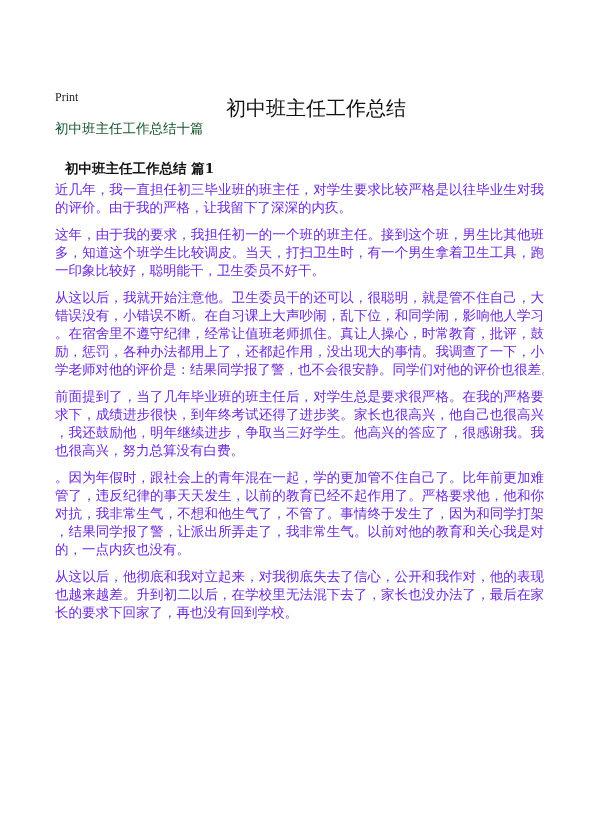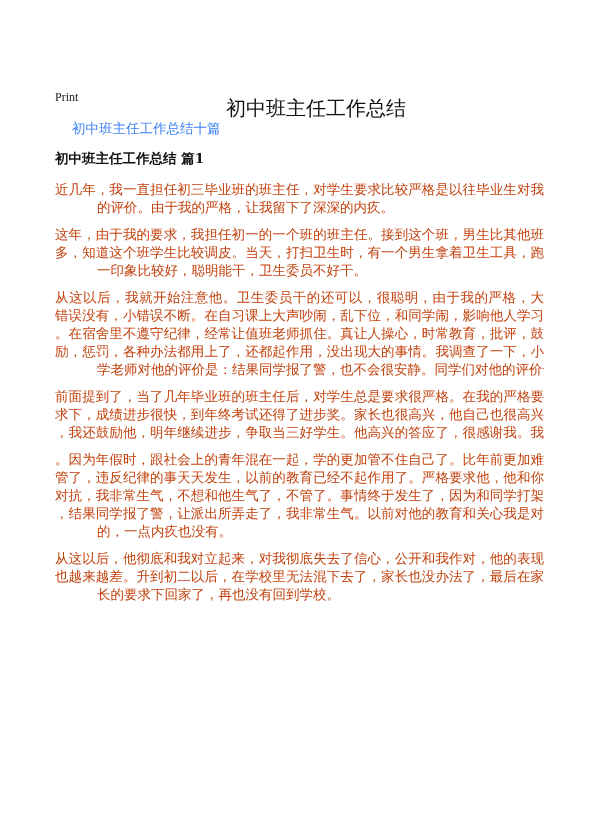--- a/index.html
+++ b/index.html
@@ -34,36 +34,36 @@
       width: 600px;
       text-align: center;
       font-size: 20px;
       line-height: 24px;
       font-weight: normal;
       margin: 16px;
       color: #111;
     }
     .doc-subtitle {
       position: absolute;
-      left: 72px;
+      left: 55px;
       top: 119px;
       font-size: 13.5px;
       line-height: 18px;
-      color: #3b82f6;
+      color: #14532d;
       white-space: nowrap;
     }
     .section-heading {
       position: absolute;
       left: 55px;
       top: 149px;
       font-family: "DejaVu Serif", "Liberation Serif", serif;
       font-weight: bold;
       font-size: 13.5px;
       line-height: 18px;
-      margin: 0;
+      margin: 10px;
       color: #111;
       white-space: nowrap;
     }
     .article-body {
       position: absolute;
       left: 55px;
       top: 180px;
       width: 489px;
     }
     .paragraph {
@@ -72,26 +72,25 @@
     .line {
       display: block;
       height: 18px;
       line-height: 18px;
       font-size: 13.5px;
       white-space: nowrap;
       overflow: hidden;
       text-align: justify;
       text-align-last: justify;
       text-justify: inter-character;
-      color: #c2410c;
+      color: #6d28d9;
     }
     .line.last {
       text-align: left;
       text-align-last: left;
-      margin-left: 42px;
     }
   </style>
 </head>
 <body>
 
 <a class="print-link">Print</a>
 
 <h1 class="doc-title">初中班主任工作总结</h1>
 
 <div class="doc-subtitle">初中班主任工作总结十篇</div>
@@ -105,31 +104,32 @@
     <span class="line last">的评价。由于我的严格，让我留下了深深的内疚。</span>
   </div>
 
   <div class="paragraph">
     <span class="line">这年，由于我的要求，我担任初一的一个班的班主任。接到这个班，男生比其他班</span>
     <span class="line">多，知道这个班学生比较调皮。当天，打扫卫生时，有一个男生拿着卫生工具，跑</span>
     <span class="line last">一印象比较好，聪明能干，卫生委员不好干。</span>
   </div>
 
   <div class="paragraph">
-    <span class="line">从这以后，我就开始注意他。卫生委员干的还可以，很聪明，由于我的严格，大</span>
+    <span class="line">从这以后，我就开始注意他。卫生委员干的还可以，很聪明，就是管不住自己，大</span>
     <span class="line">错误没有，小错误不断。在自习课上大声吵闹，乱下位，和同学闹，影响他人学习</span>
     <span class="line">。在宿舍里不遵守纪律，经常让值班老师抓住。真让人操心，时常教育，批评，鼓</span>
     <span class="line">励，惩罚，各种办法都用上了，还都起作用，没出现大的事情。我调查了一下，小</span>
     <span class="line last">学老师对他的评价是：结果同学报了警，也不会很安静。同学们对他的评价也很差。</span>
   </div>
 
   <div class="paragraph">
     <span class="line">前面提到了，当了几年毕业班的班主任后，对学生总是要求很严格。在我的严格要</span>
     <span class="line">求下，成绩进步很快，到年终考试还得了进步奖。家长也很高兴，他自己也很高兴</span>
     <span class="line">，我还鼓励他，明年继续进步，争取当三好学生。他高兴的答应了，很感谢我。我</span>
+    <span class="line last">也很高兴，努力总算没有白费。</span>
   </div>
 
   <div class="paragraph">
     <span class="line">。因为年假时，跟社会上的青年混在一起，学的更加管不住自己了。比年前更加难</span>
     <span class="line">管了，违反纪律的事天天发生，以前的教育已经不起作用了。严格要求他，他和你</span>
     <span class="line">对抗，我非常生气，不想和他生气了，不管了。事情终于发生了，因为和同学打架</span>
     <span class="line">，结果同学报了警，让派出所弄走了，我非常生气。以前对他的教育和关心我是对</span>
     <span class="line last">的，一点内疚也没有。</span>
   </div>
 

